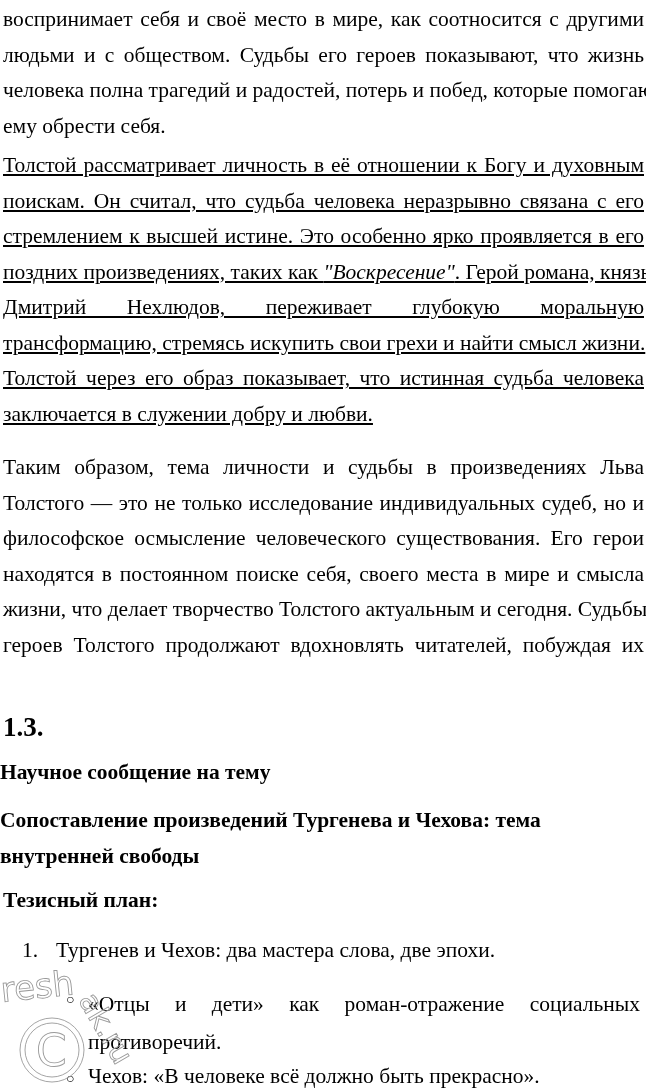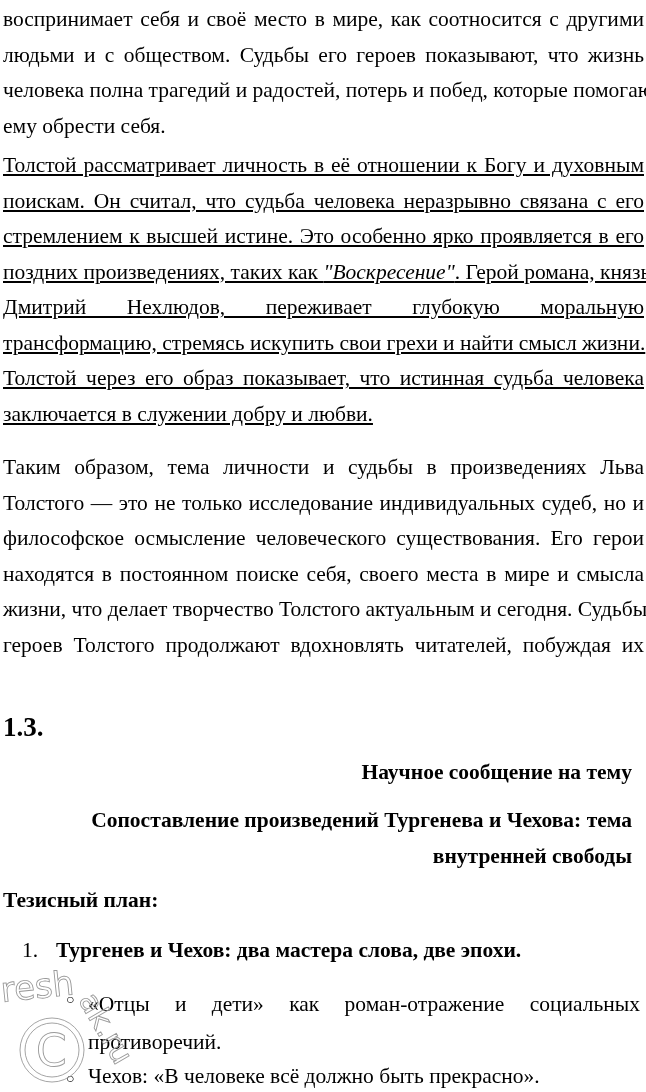--- a/index.html
+++ b/index.html
@@ -45,42 +45,42 @@
       position: absolute;
       top: 712px;
       left: 3px;
       font-weight: bold;
       font-size: 27px;
     }
     .center-title {
       position: absolute;
       left: 0;
       right: 14px;
-      text-align: right;
+      text-align: left;
       font-weight: bold;
       font-size: 21.5px;
     }
     .t1 { top: 760px; }
     .t2 { top: 808px; font-family: Liberation Serif, serif; }
     .t3 { top: 844px; }
     .plan-label {
       position: absolute;
       top: 888px;
       left: 3px;
       font-weight: bold;
       font-size: 21.5px;
     }
     .list-item-1 {
       position: absolute;
       top: 938px;
       left: 22px;
       font-size: 21.5px;
     }
     .list-item-1 .num { display: inline-block; width: 34px; }
-    .list-item-1 .txt { font-weight: bold; }
+    .list-item-1 .txt { font-weight: normal; }
     .sub {
       position: absolute;
       left: 66px;
       font-size: 21.5px;
     }
     .sub .bullet {
       position: absolute;
       left: 0;
       top: 0;
       font-size: 14px;

